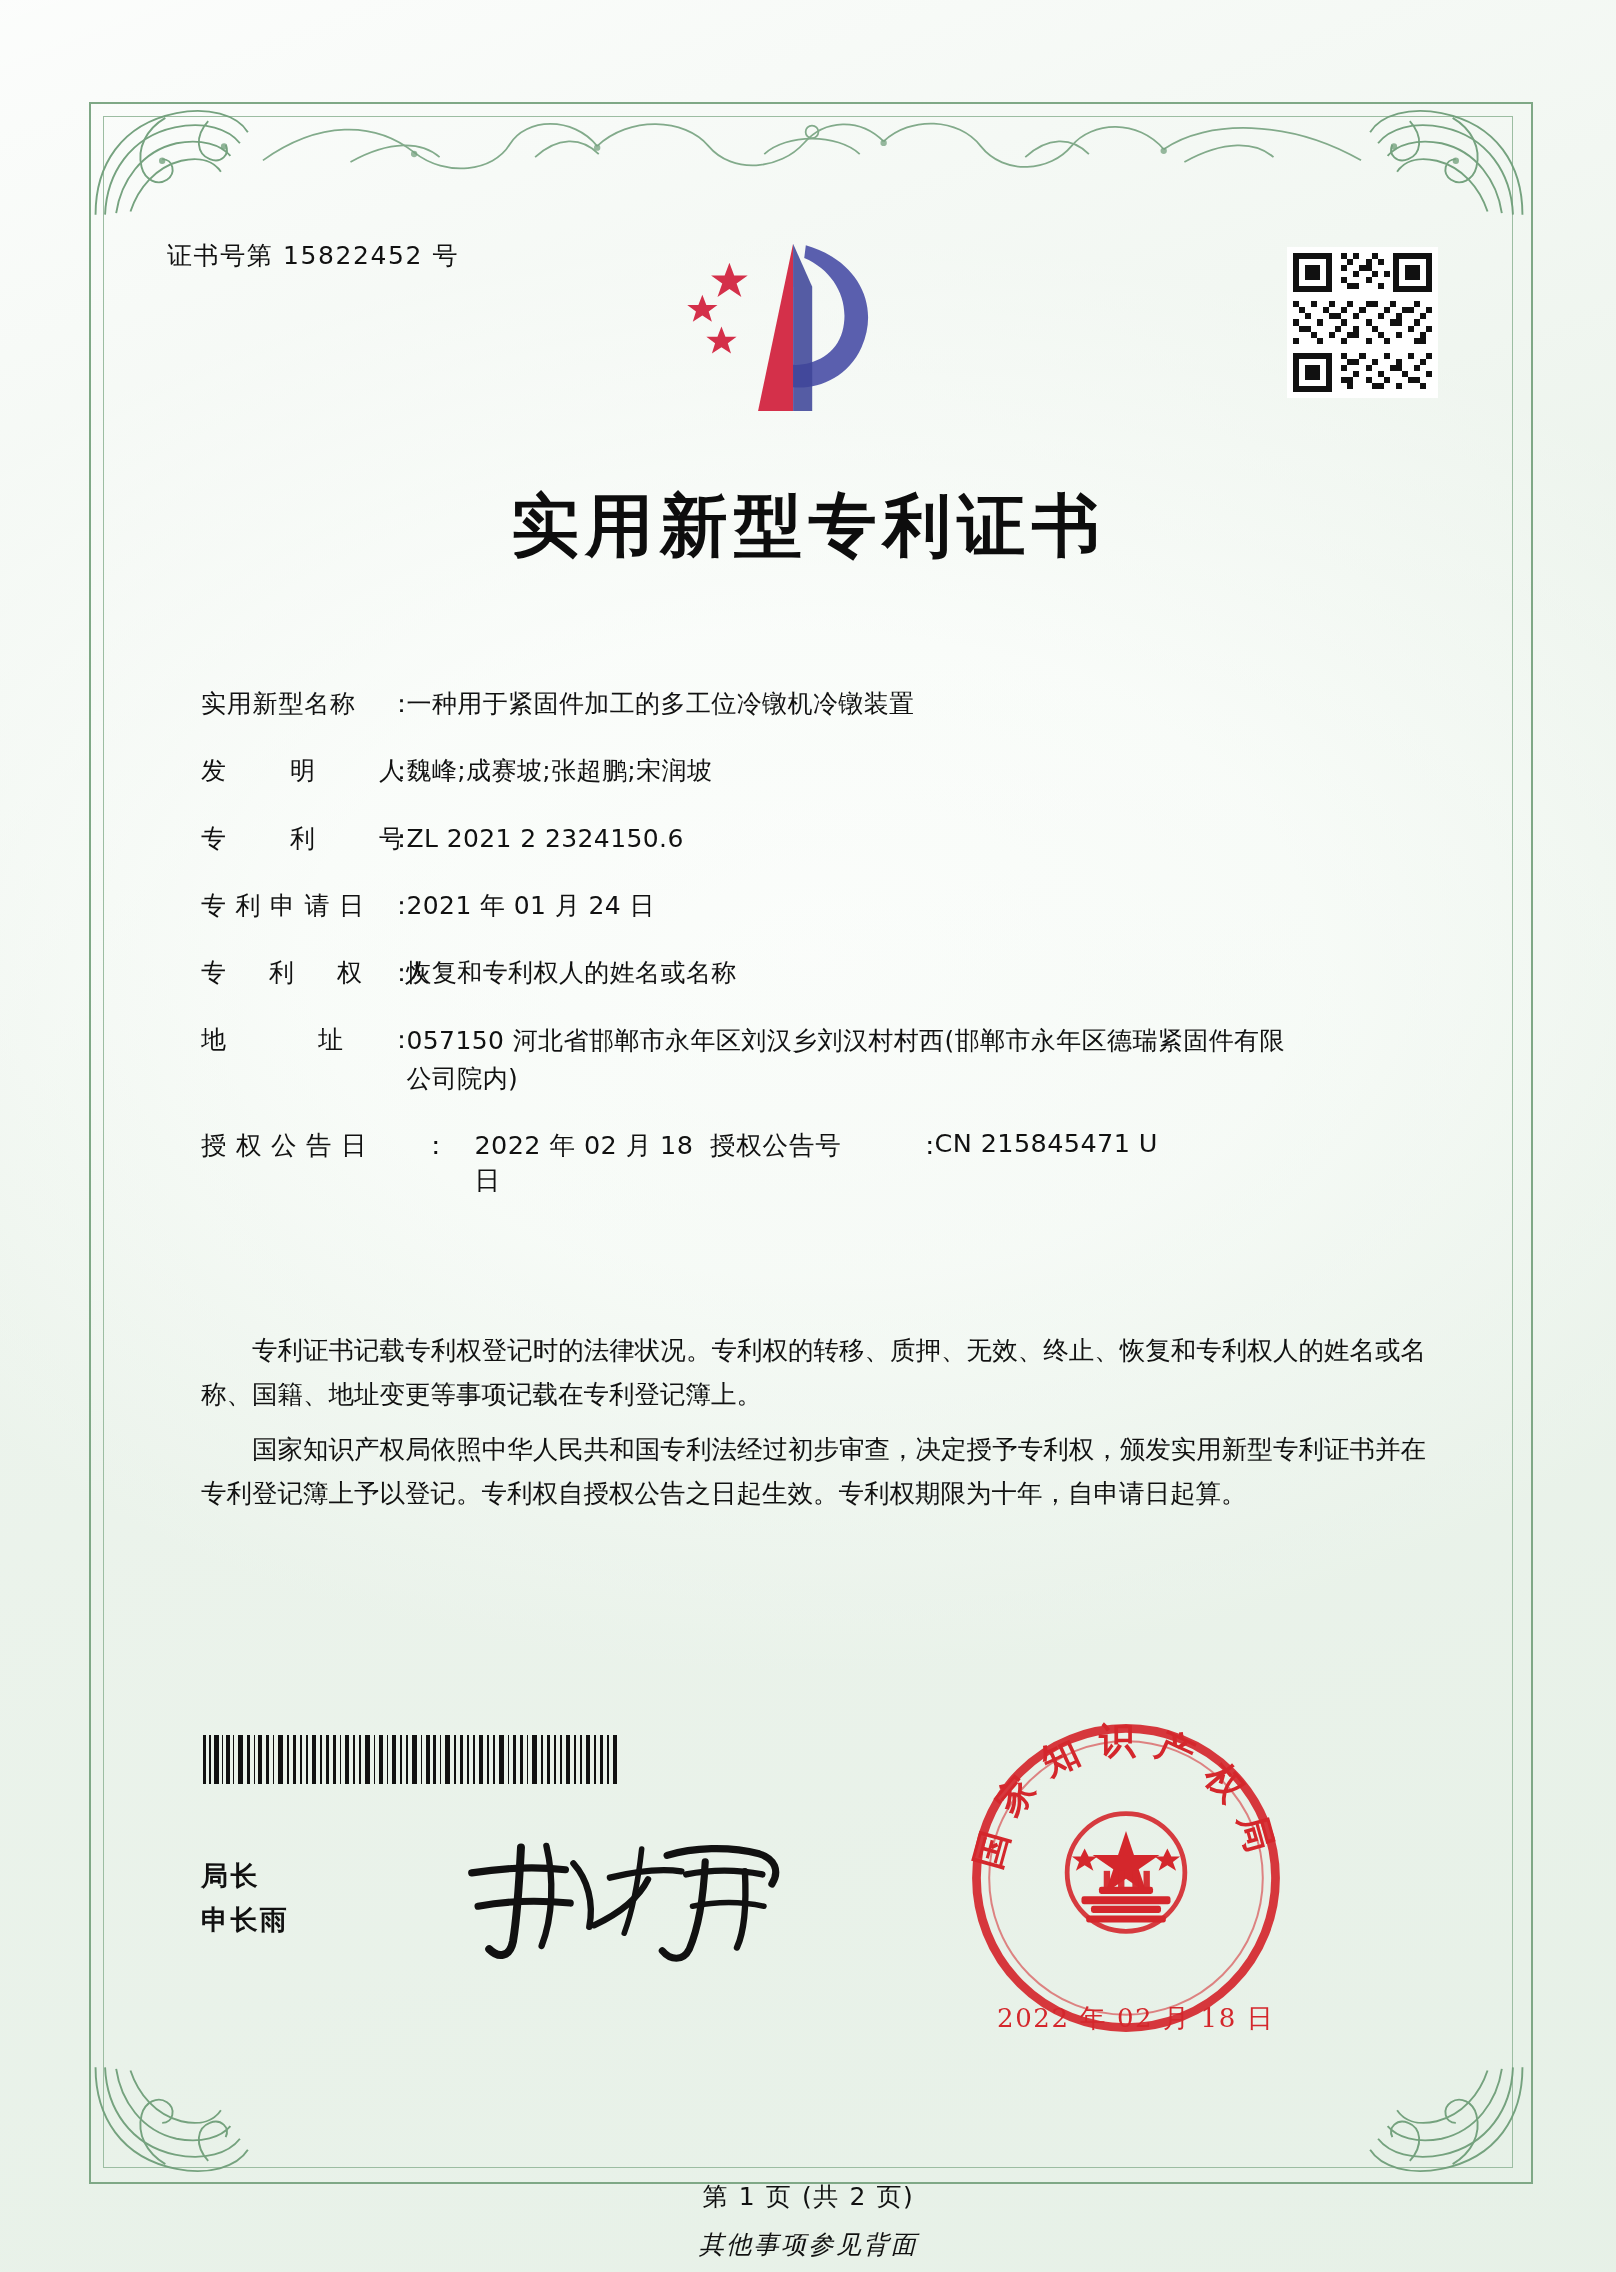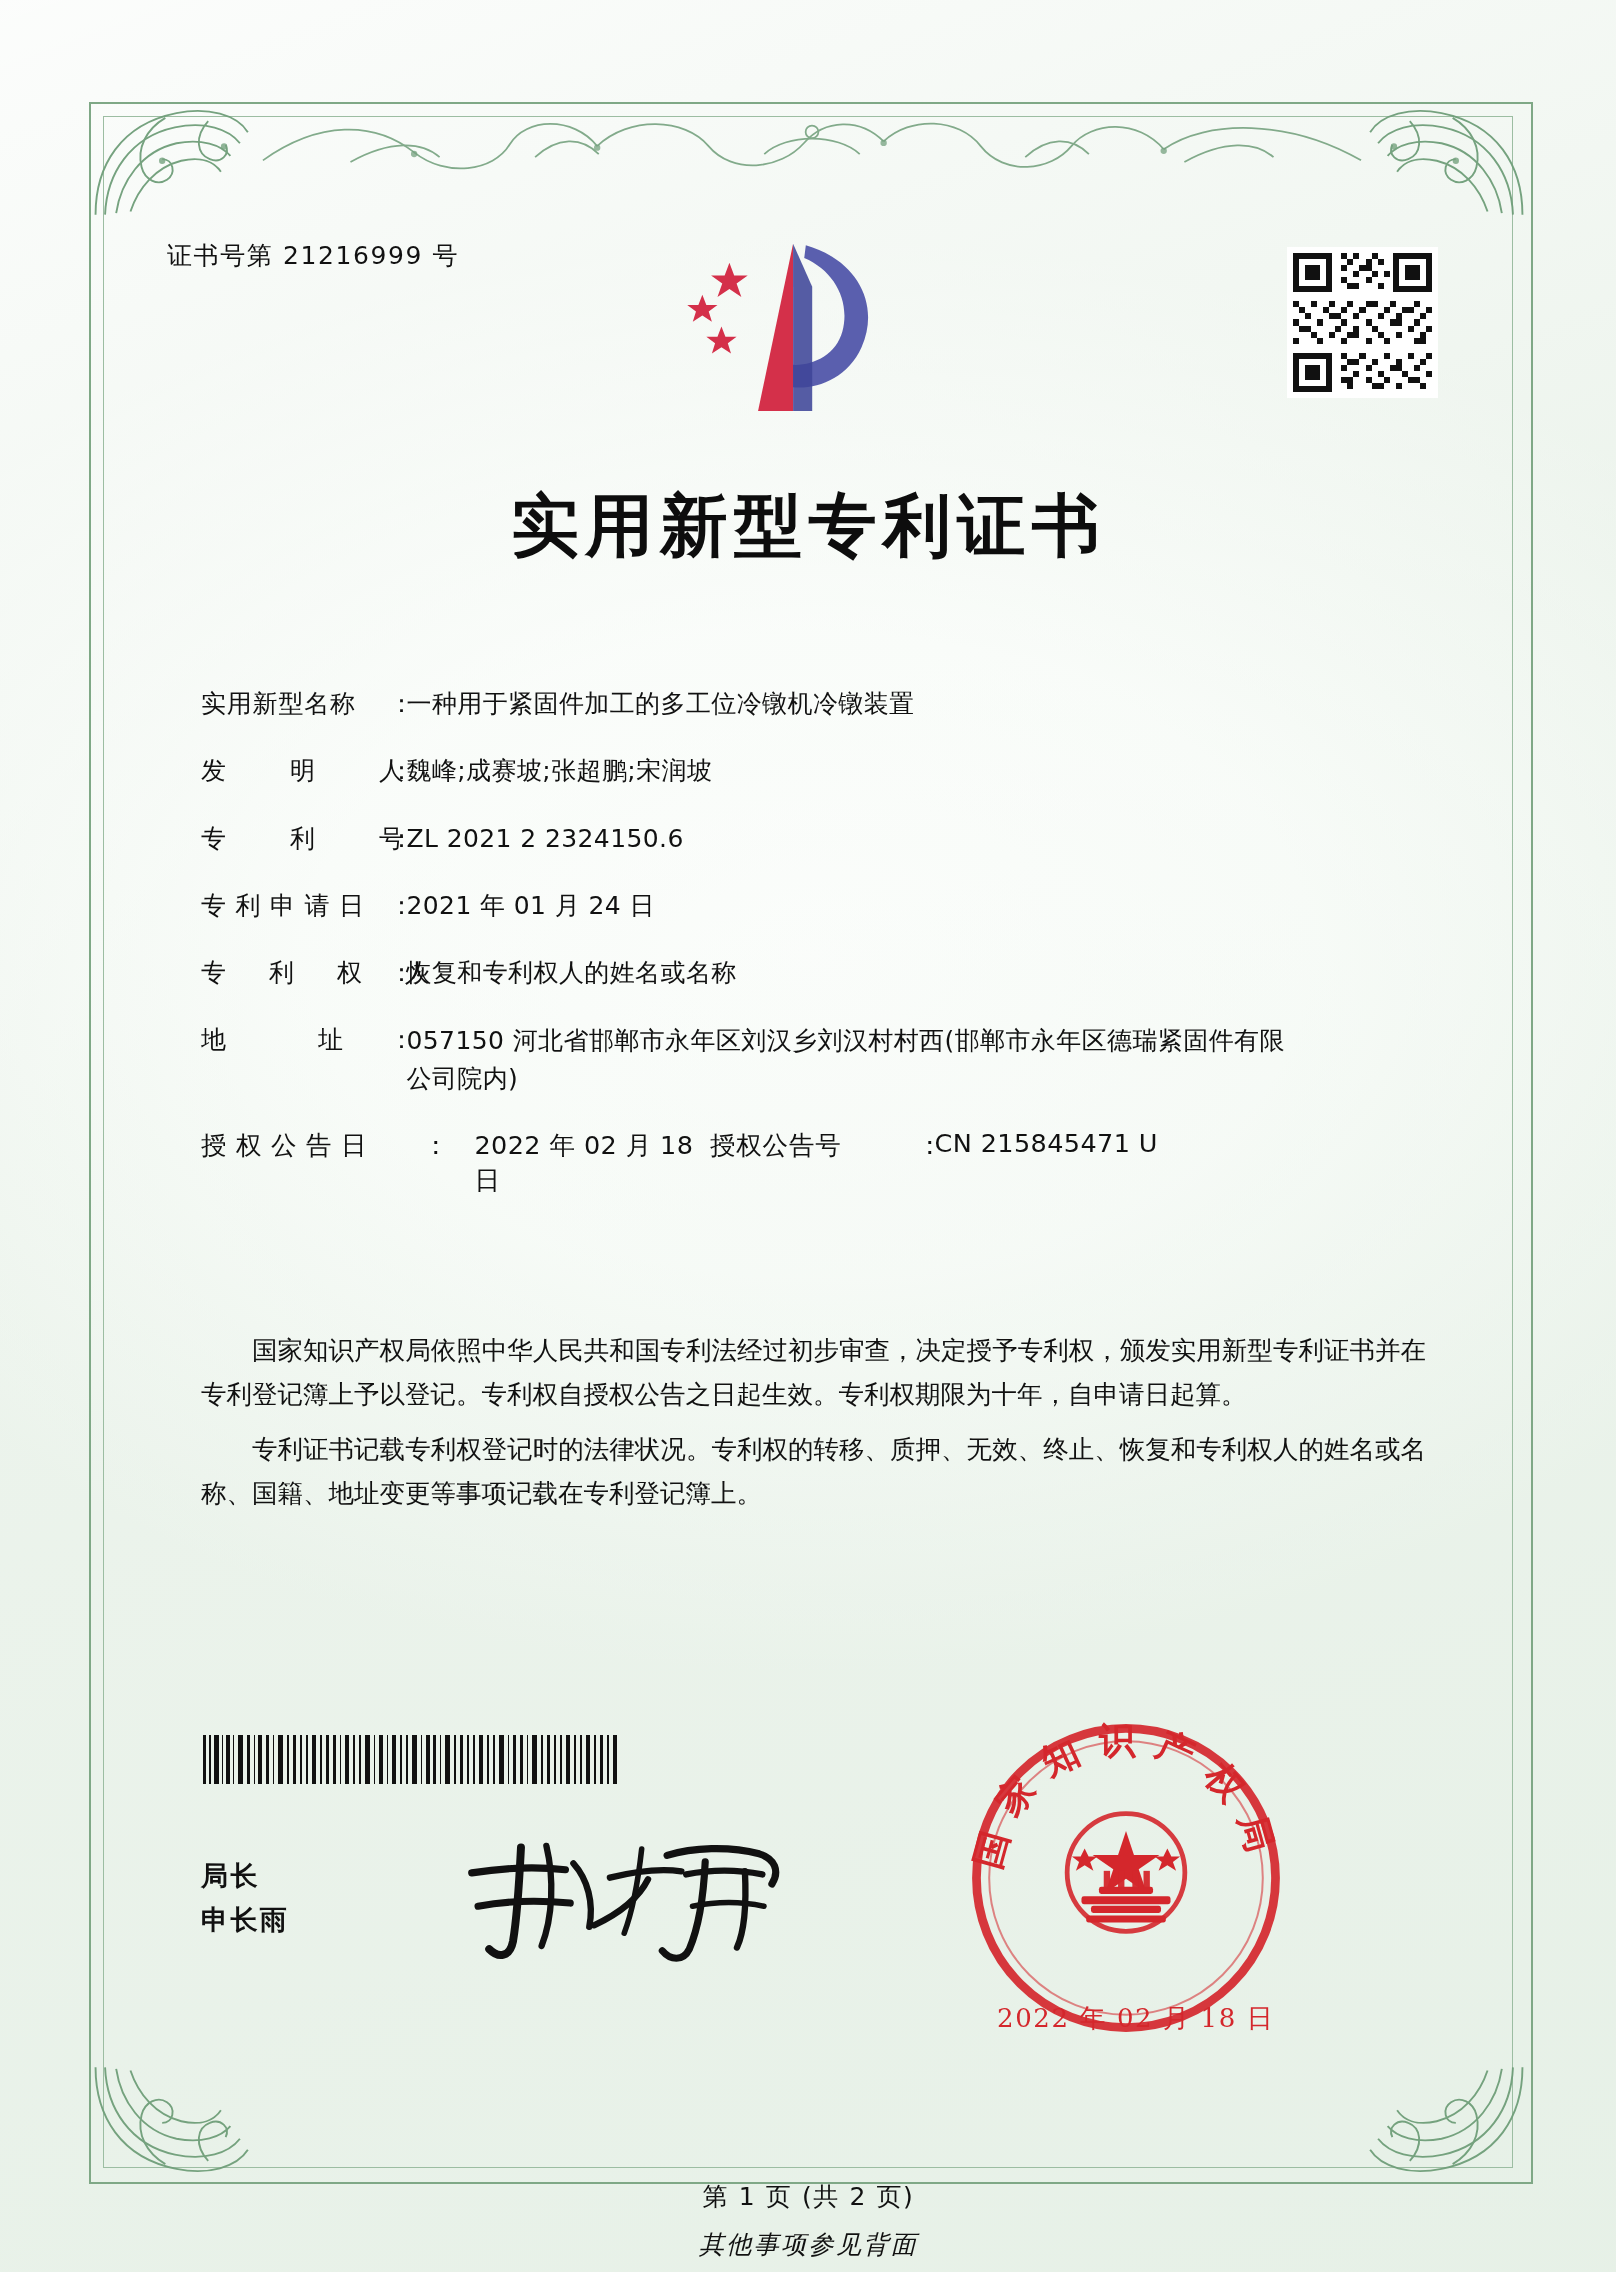--- a/index.html
+++ b/index.html
@@ -333,21 +333,21 @@
         <path d="M8 142 C 8 80, 40 28, 110 14 C 150 6, 186 16, 200 38"></path>
         <path d="M20 142 C 22 90, 52 44, 108 32 C 146 24, 176 34, 190 52"></path>
         <path d="M34 140 C 40 100, 66 62, 110 52 C 142 46, 166 54, 178 68"></path>
         <path d="M52 138 C 62 108, 84 82, 116 74 C 142 68, 158 76, 166 88"></path>
         <path d="M96 20 C 72 34, 60 58, 66 82 C 70 98, 86 106, 98 98 C 110 90, 106 72, 92 72"></path>
         <path d="M150 24 C 132 44, 136 66, 152 72 C 166 78, 178 66, 172 54"></path>
       </g>
     </svg>
   </div>
 
-  <div class="cert-no">证书号第 21216999 号</div>
+  <div class="cert-no">证书号第 15822452 号</div>
 
   <div class="logo">
     <svg viewBox="0 0 300 250" aria-hidden="true">
 
       <path d="M168 18 C 232 36, 262 92, 238 146 C 220 186, 180 200, 150 196 L 150 168 C 176 170, 206 156, 214 126 C 224 88, 204 50, 166 34 Z" fill="#5a5fae"></path>
 
       <path d="M152 16 L 152 226 L 108 226 Z" fill="#d4304a"></path>
       <path d="M152 16 L 152 226 L 176 226 L 176 70 Z" fill="#3f4699" opacity="0.88"></path>
 
       <g fill="#d4304a">
@@ -511,22 +511,22 @@
       </div>
       <div class="dual-right">
         <span class="field-label sp4">授权公告号</span>
         <span class="field-colon">：</span>
         <span class="field-value">CN 215845471 U</span>
       </div>
     </div>
   </div>
 
   <div class="paras">
+    <p>专利证书记载专利权登记时的法律状况。专利权的转移、质押、无效、终止、恢复和专利权人的姓名或名称、国籍、地址变更等事项记载在专利登记簿上。</p>
     <p>国家知识产权局依照中华人民共和国专利法经过初步审查，决定授予专利权，颁发实用新型专利证书并在专利登记簿上予以登记。专利权自授权公告之日起生效。专利权期限为十年，自申请日起算。</p>
-    <p>专利证书记载专利权登记时的法律状况。专利权的转移、质押、无效、终止、恢复和专利权人的姓名或名称、国籍、地址变更等事项记载在专利登记簿上。</p>
   </div>
 
   <div class="barcode">
     <svg viewBox="0 0 530 62" preserveAspectRatio="none" aria-hidden="true" shape-rendering="crispEdges">
       <rect width="530" height="62" fill="none"></rect>
       <g fill="#111">
         <rect x="2" y="0" width="4" height="62"></rect>
           <rect x="10" y="0" width="2" height="62"></rect>
         <rect x="16" y="0" width="6" height="62"></rect>
           <rect x="26" y="0" width="2" height="62"></rect>

